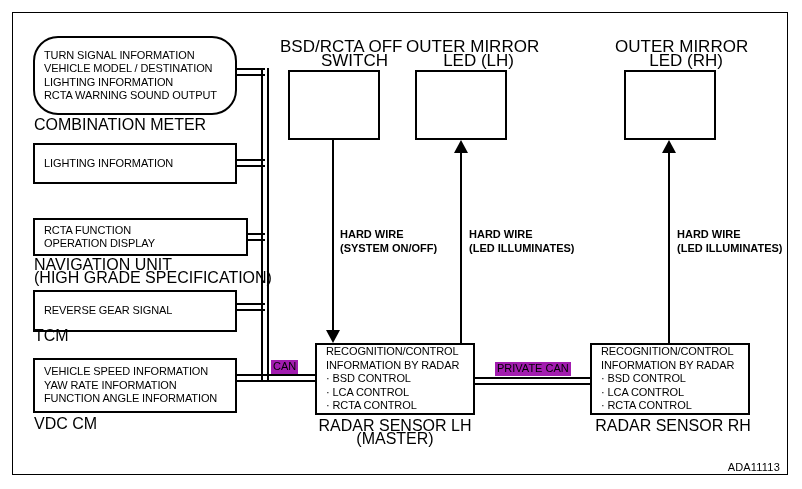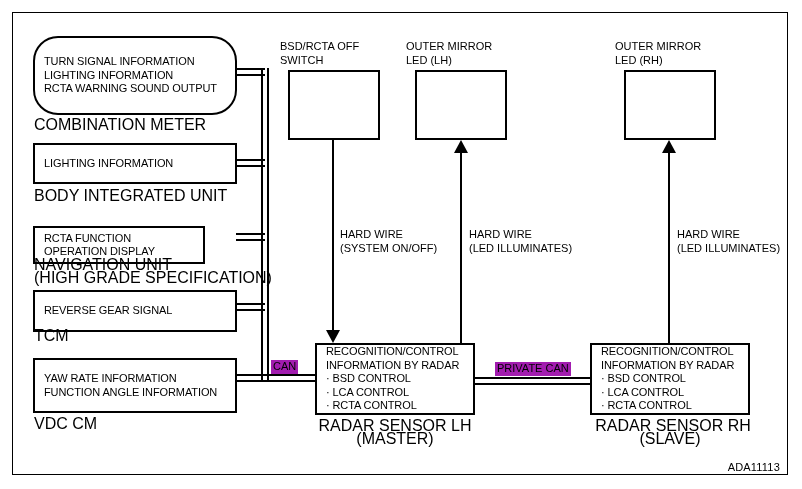--- a/index.html
+++ b/index.html
@@ -50,34 +50,35 @@
     line-height: 13.5px;
     color: #000;
     white-space: nowrap;
     z-index: 6;
   }
   .caption.center {
     text-align: center;
   }
   .hdr {
     position: absolute;
-    font-size: 11px;
-    line-height: 13.5px;
-    color: #000;
-    text-align: left;
+    font-size: 17px;
+    line-height: 13.5px;
+    color: #000;
+    text-align: right;
     white-space: nowrap;
     z-index: 6;
   }
   .wirelabel {
     position: absolute;
     font-size: 11px;
     line-height: 13.5px;
     color: #000;
     white-space: nowrap;
     z-index: 6;
+    font-weight: bold;
   }
   .buslabel {
     position: absolute;
     font-size: 11px;
     line-height: 13.5px;
     color: #000;
     white-space: nowrap;
     z-index: 6;
     background: #a21caf;
     padding: 0 2px;
@@ -147,43 +148,44 @@
 </style>
 </head>
 <body>
 
 <div id="diagram-root">
 
   <div class="frame"></div>
 
   <div class="box" style="left:33px; top:36px; width:204px; height:79px;border-radius:25px;">
     <div class="line">TURN SIGNAL INFORMATION</div>
+    <div class="line">VEHICLE MODEL / DESTINATION</div>
     <div class="line">LIGHTING INFORMATION</div>
     <div class="line">RCTA WARNING SOUND OUTPUT</div>
   </div>
   <div class="caption" style="left:34px; top:118px;">COMBINATION METER</div>
 
   <div class="box" style="left:33px; top:143px; width:204px; height:41px;">
     <div class="line">LIGHTING INFORMATION</div>
   </div>
-  <div class="caption" style="left:34px; top:189px;">BODY INTEGRATED UNIT</div>
-
-  <div class="box" style="left:33px; top:218px; width:172px; height:38px;margin-top:8px;">
+
+  <div class="box" style="left:33px; top:218px; width:215px; height:38px;">
     <div class="line">RCTA FUNCTION</div>
     <div class="line">OPERATION DISPLAY</div>
   </div>
   <div class="caption" style="left:34px; top:258px;text-align:center;">NAVIGATION UNIT</div>
   <div class="caption" style="left:34px; top:271px;">(HIGH GRADE SPECIFICATION)</div>
 
   <div class="box" style="left:33px; top:290px; width:204px; height:42px;">
     <div class="line">REVERSE GEAR SIGNAL</div>
   </div>
   <div class="caption" style="left:34px; top:329px;">TCM</div>
 
   <div class="box" style="left:33px; top:358px; width:204px; height:55px;">
+    <div class="line">VEHICLE SPEED INFORMATION</div>
     <div class="line">YAW RATE INFORMATION</div>
     <div class="line">FUNCTION ANGLE INFORMATION</div>
   </div>
   <div class="caption" style="left:34px; top:417px;">VDC CM</div>
 
   <div class="dbl-v" style="left:261px; top:68px; width:8px; height:314px;"></div>
 
   <div class="dbl-h" style="left:236px; top:68px; width:29px; height:8px;"></div>
   <div class="dbl-h" style="left:236px; top:159px; width:29px; height:8px;"></div>
   <div class="dbl-h" style="left:236px; top:233px; width:29px; height:8px;"></div>
@@ -247,17 +249,16 @@
   <div class="caption center" style="left:315px; top:432px; width:160px;">(MASTER)</div>
 
   <div class="box" style="left:590px; top:343px; width:160px; height:72px;">
     <div class="line">RECOGNITION/CONTROL</div>
     <div class="line">INFORMATION BY RADAR</div>
     <div class="line">· BSD CONTROL</div>
     <div class="line">· LCA CONTROL</div>
     <div class="line">· RCTA CONTROL</div>
   </div>
   <div class="caption center" style="left:593px; top:419px; width:160px;">RADAR SENSOR RH</div>
-  <div class="caption center" style="left:590px; top:432px; width:160px;">(SLAVE)</div>
 
   <div class="diagcode">ADA11113</div>
 
 </div>
 
 </body></html>

